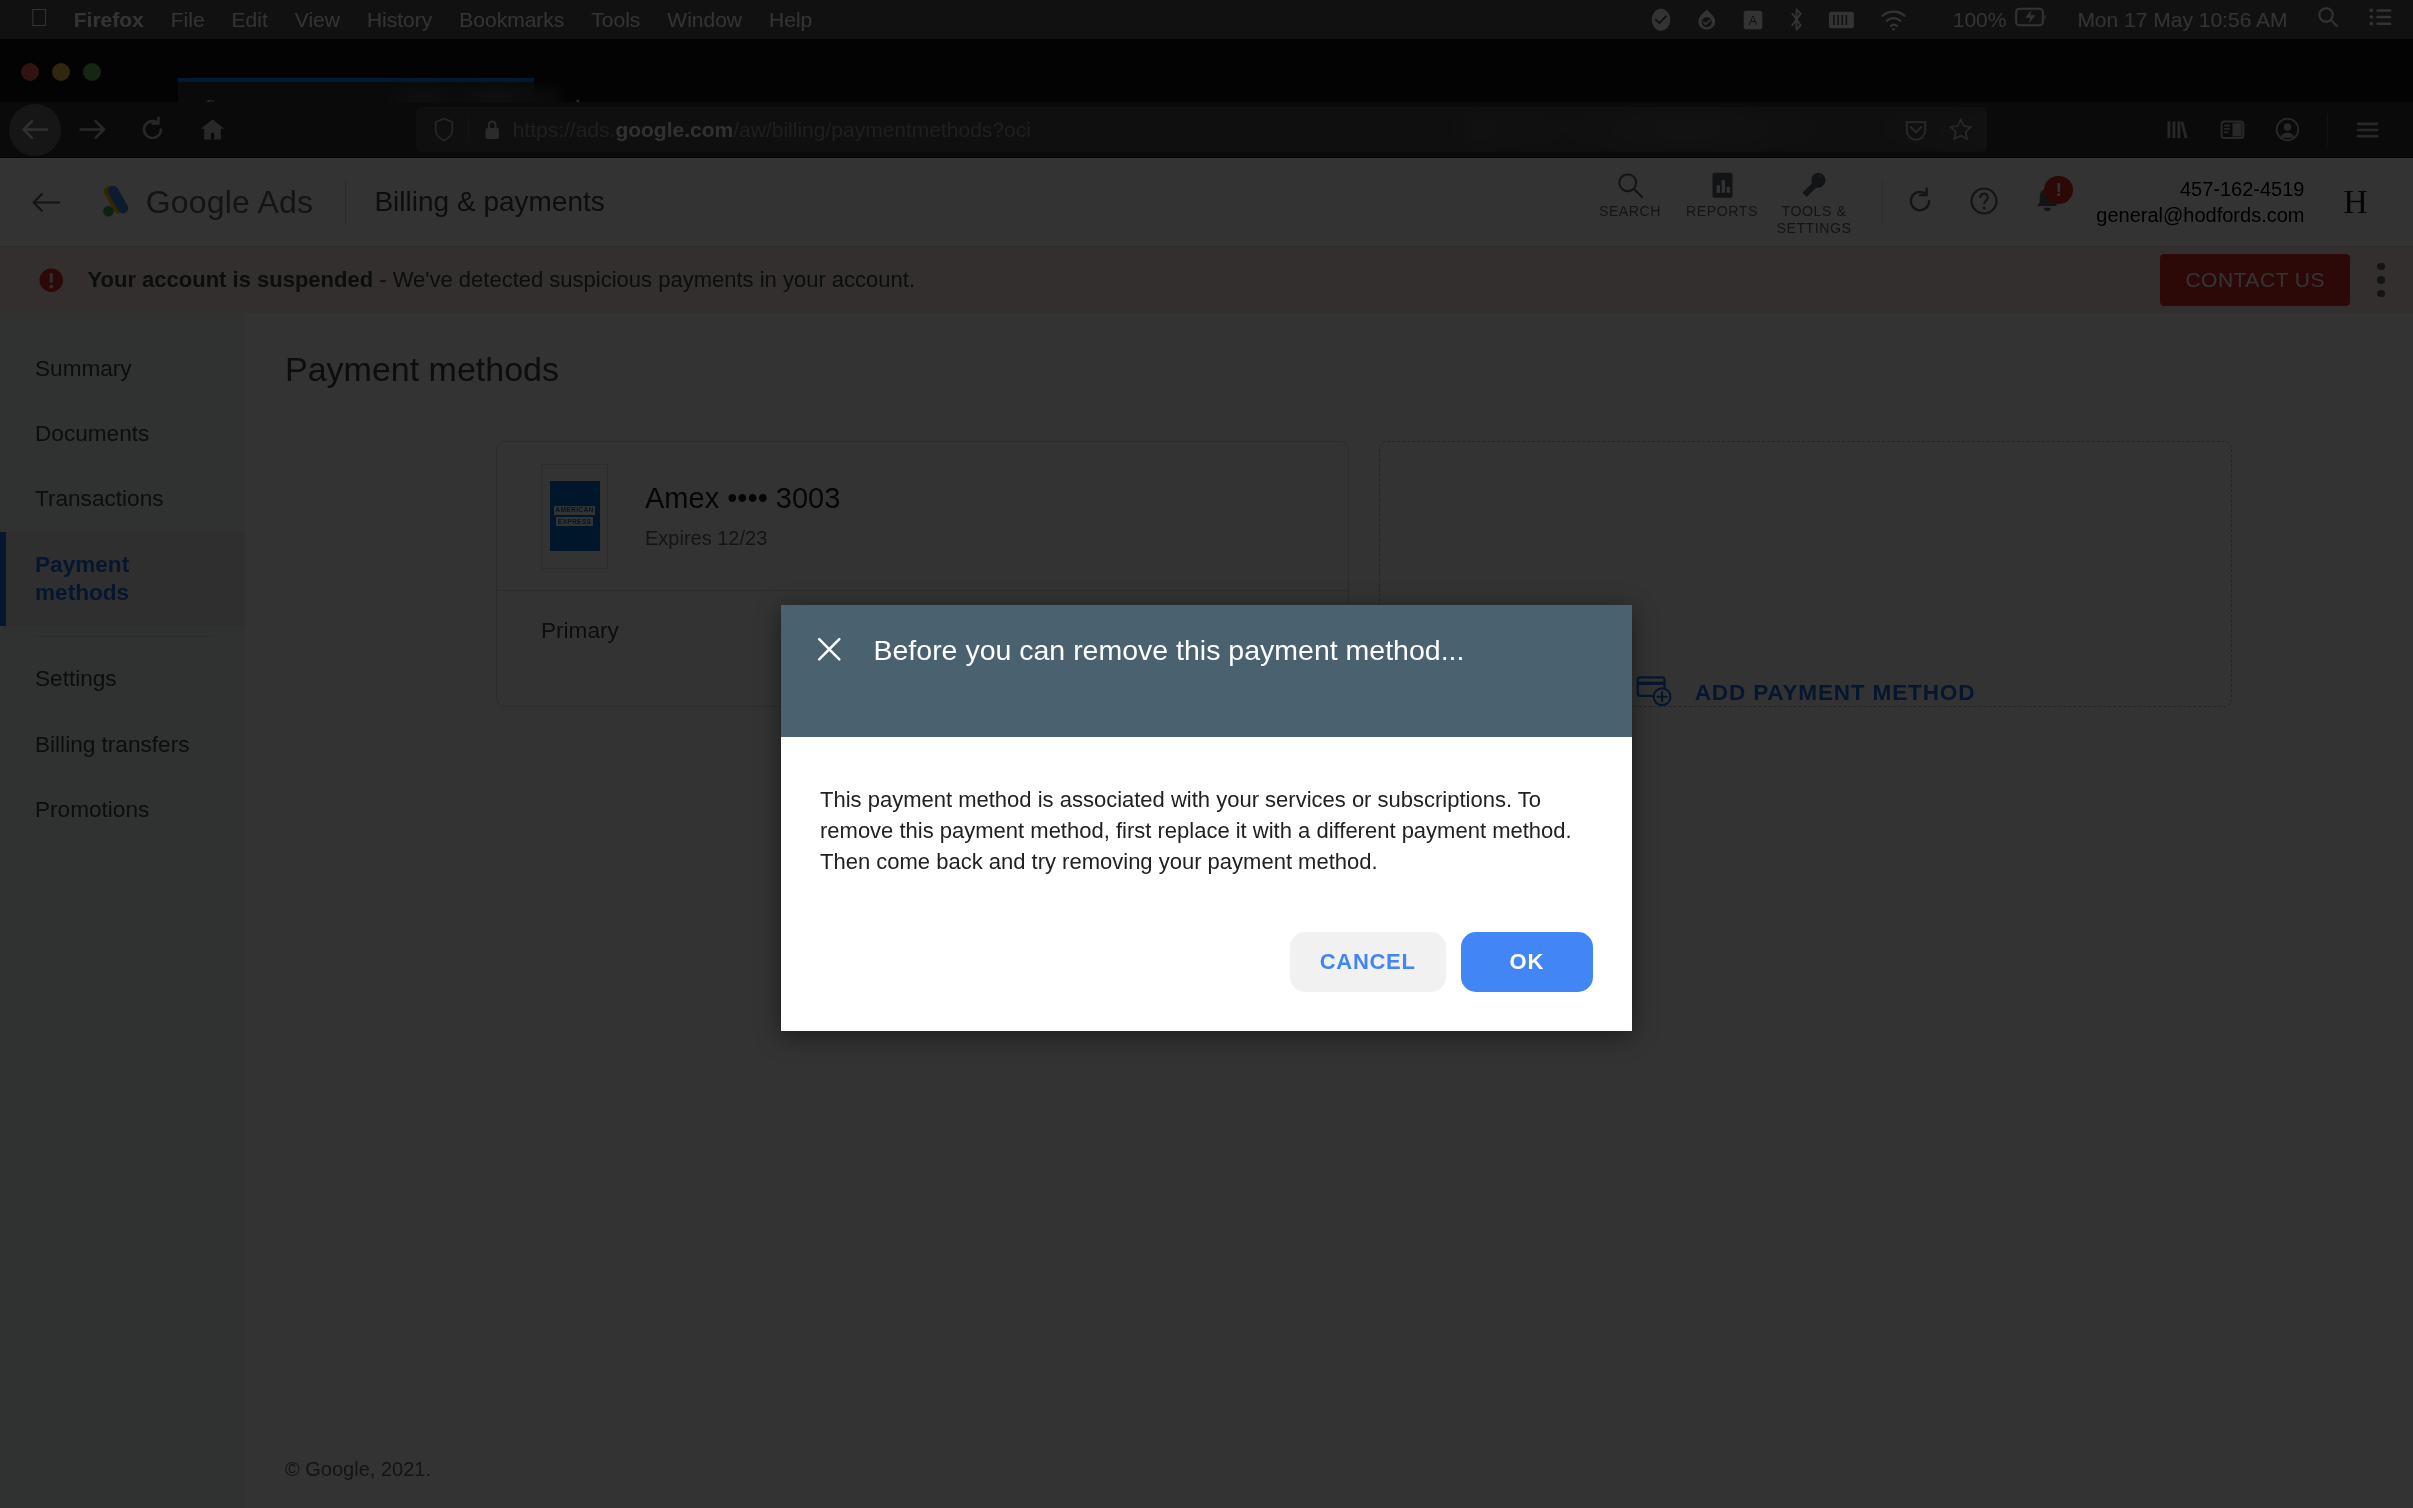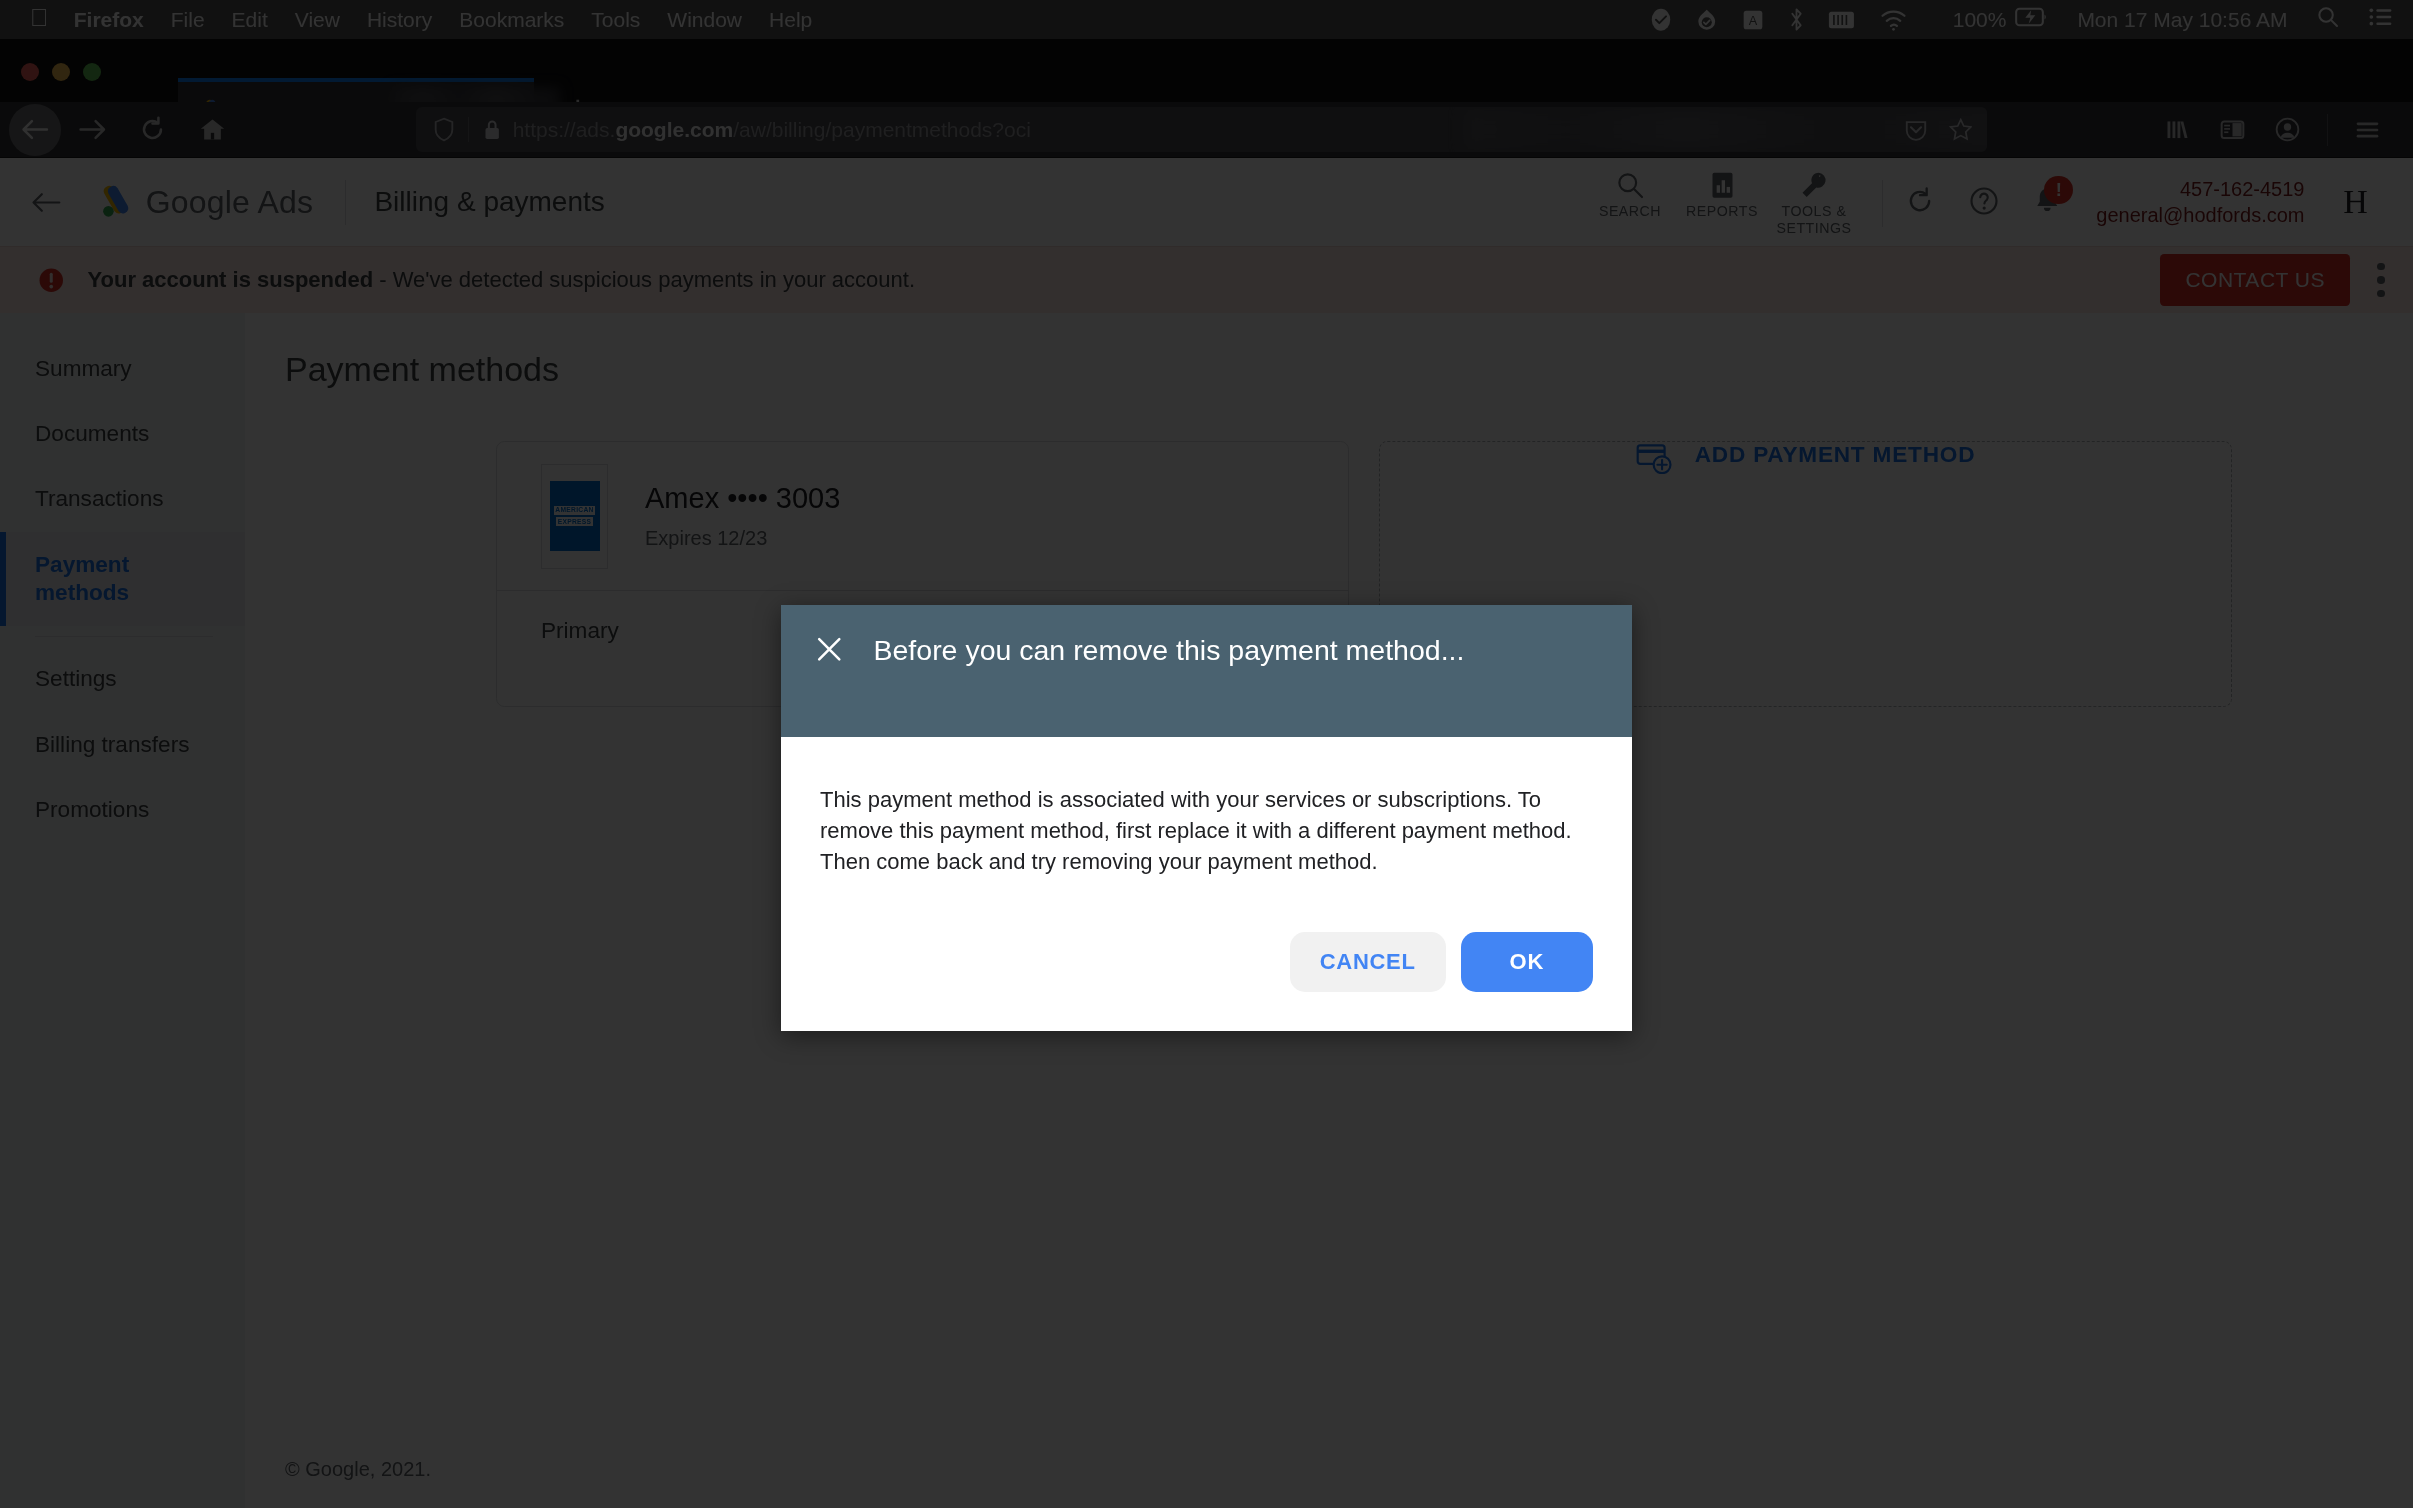--- a/index.html
+++ b/index.html
@@ -118,21 +118,21 @@
   .tool .ticon { height: 35px; display: flex; align-items: center; }
   .tool .tlabel { font-size: 14.2px; letter-spacing: 0.5px; margin-top: 0; text-align: center; line-height: 17px; }
   .hdr-sep2 { width: 0.8px; height: 47px; background: #dadce0; margin: 0 22px; position: relative; top: 1.7px; }
   .hdr-icons { display: flex; align-items: center; gap: 34px; color: #5f6368; }
   .bell-wrap { position: relative; display: flex; }
   .bell-badge {
     position: absolute; right: -11.7px; top: -10px; width: 28.5px; height: 28.5px; border-radius: 50%;
     background: #d93025; color: #fff; font-size: 18.4px; font-weight: bold;
     display: flex; align-items: center; justify-content: center;
   }
-  .acct { margin-left: 35px; text-align: right; color: #7f1d1d; font-size: 20px; line-height: 26px; }
+  .acct { margin-left: 35px; text-align: right; color: #000000; font-size: 20px; line-height: 26px; }
   .avatar {
     width: 55px; height: 55px; border-radius: 50%; background: #ffffff; color: #202124;
     border: 1.7px solid #ffffff;
     display: flex; align-items: center; justify-content: center;
     font-family: "Liberation Serif", serif; font-size: 34px; margin: 0 30px 0 23.5px;
   }
 
   .banner {
     position: relative; width: 2413px; height: 67px; background: #fce8e6;
     display: flex; align-items: center; border-top: 0.8px solid #f0d5d2; justify-content: space-between;
@@ -185,21 +185,21 @@
     background: #ffffff; color: #016fd0; font-size: 6.7px; font-weight: bold;
     letter-spacing: 0.3px; padding: 0.8px 1.7px; line-height: 7.5px;
   }
   .pm-title { font-size: 29px; color: #202124; }
   .pm-sub { font-size: 20px; color: #5f6368; margin-top: 12.6px; }
   .pm-card .bottom {
     border-top: 0.8px solid #dadce0; padding: 27px 0 27px 44px; font-size: 22.6px; color: #3c4043;
   }
   .add-card {
     width: 853px; height: 266px; border: 1.7px dashed #b0b4b8; border-radius: 8.4px;
-    display: flex; align-items: flex-start; justify-content: center; gap: 22px;
+    display: flex; align-items: flex-end; justify-content: center; gap: 22px;
   }
   .add-card .addicon { color: #1a73e8; display: flex; }
   .add-card .addlabel { color: #1a73e8; font-size: 22.6px; letter-spacing: 0.8px; font-weight: bold; }
 
   .footer {
     position: absolute; left: 0; bottom: 0; width: 100%;
     font-size: 20px; color: #5f6368; padding: 0 0 28.5px 40px;
   }
 
   

